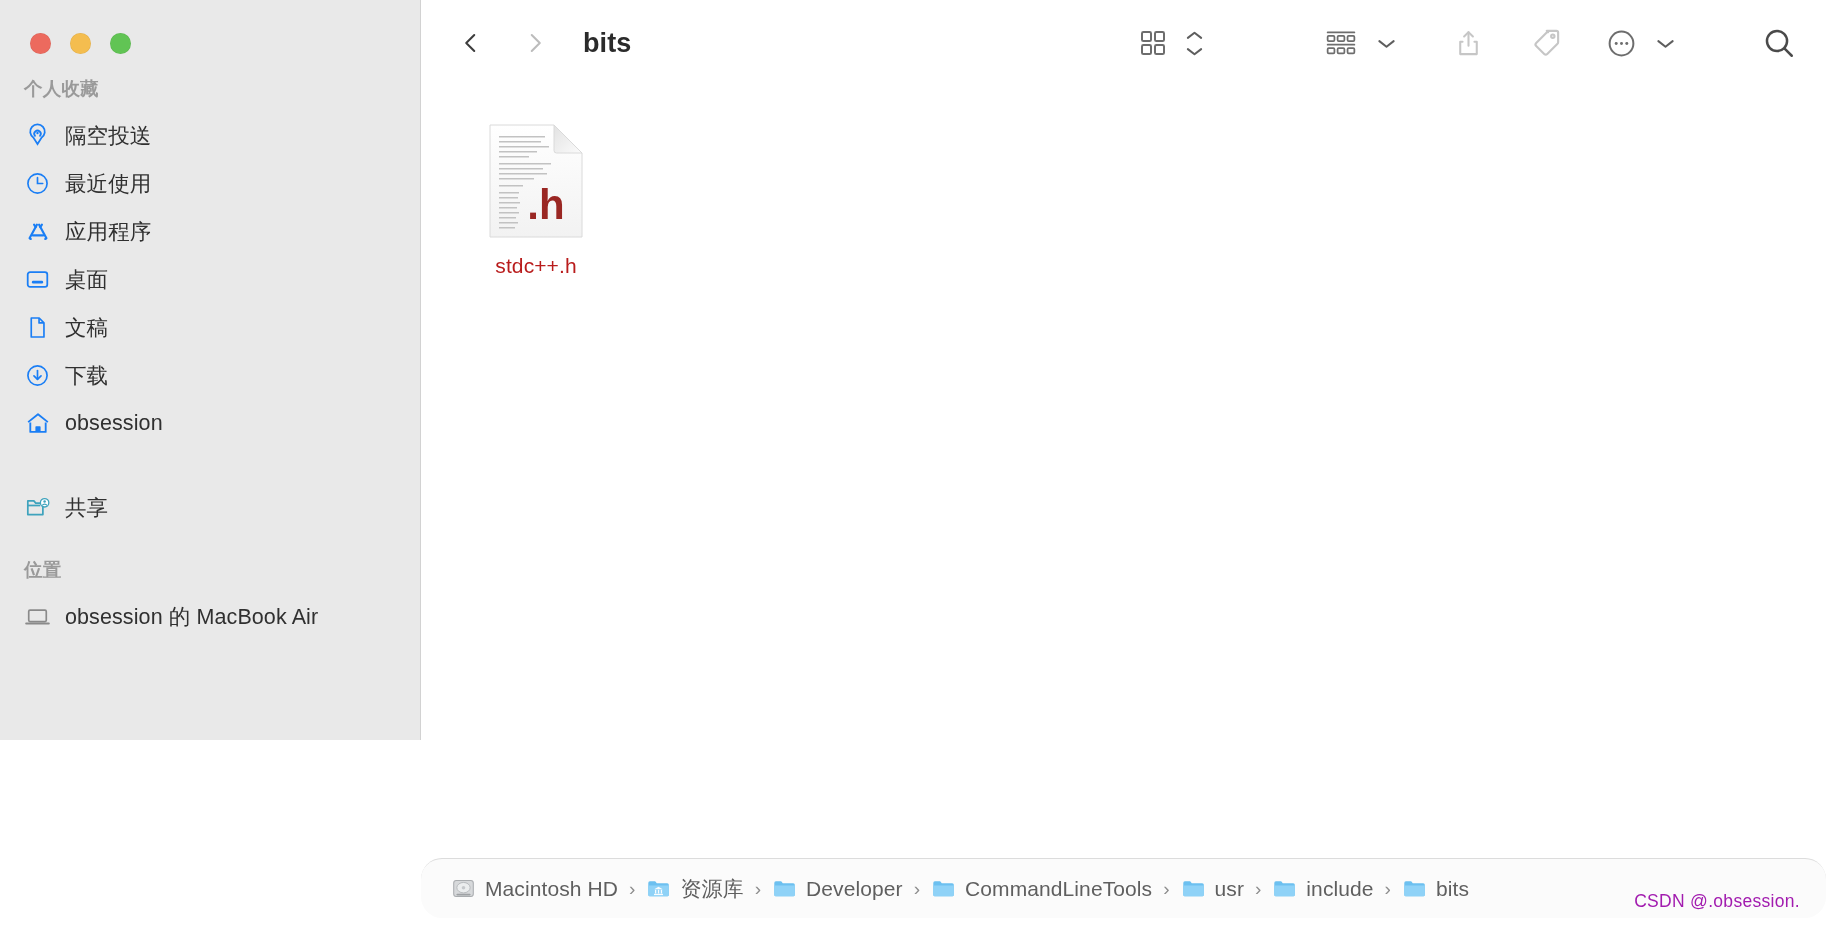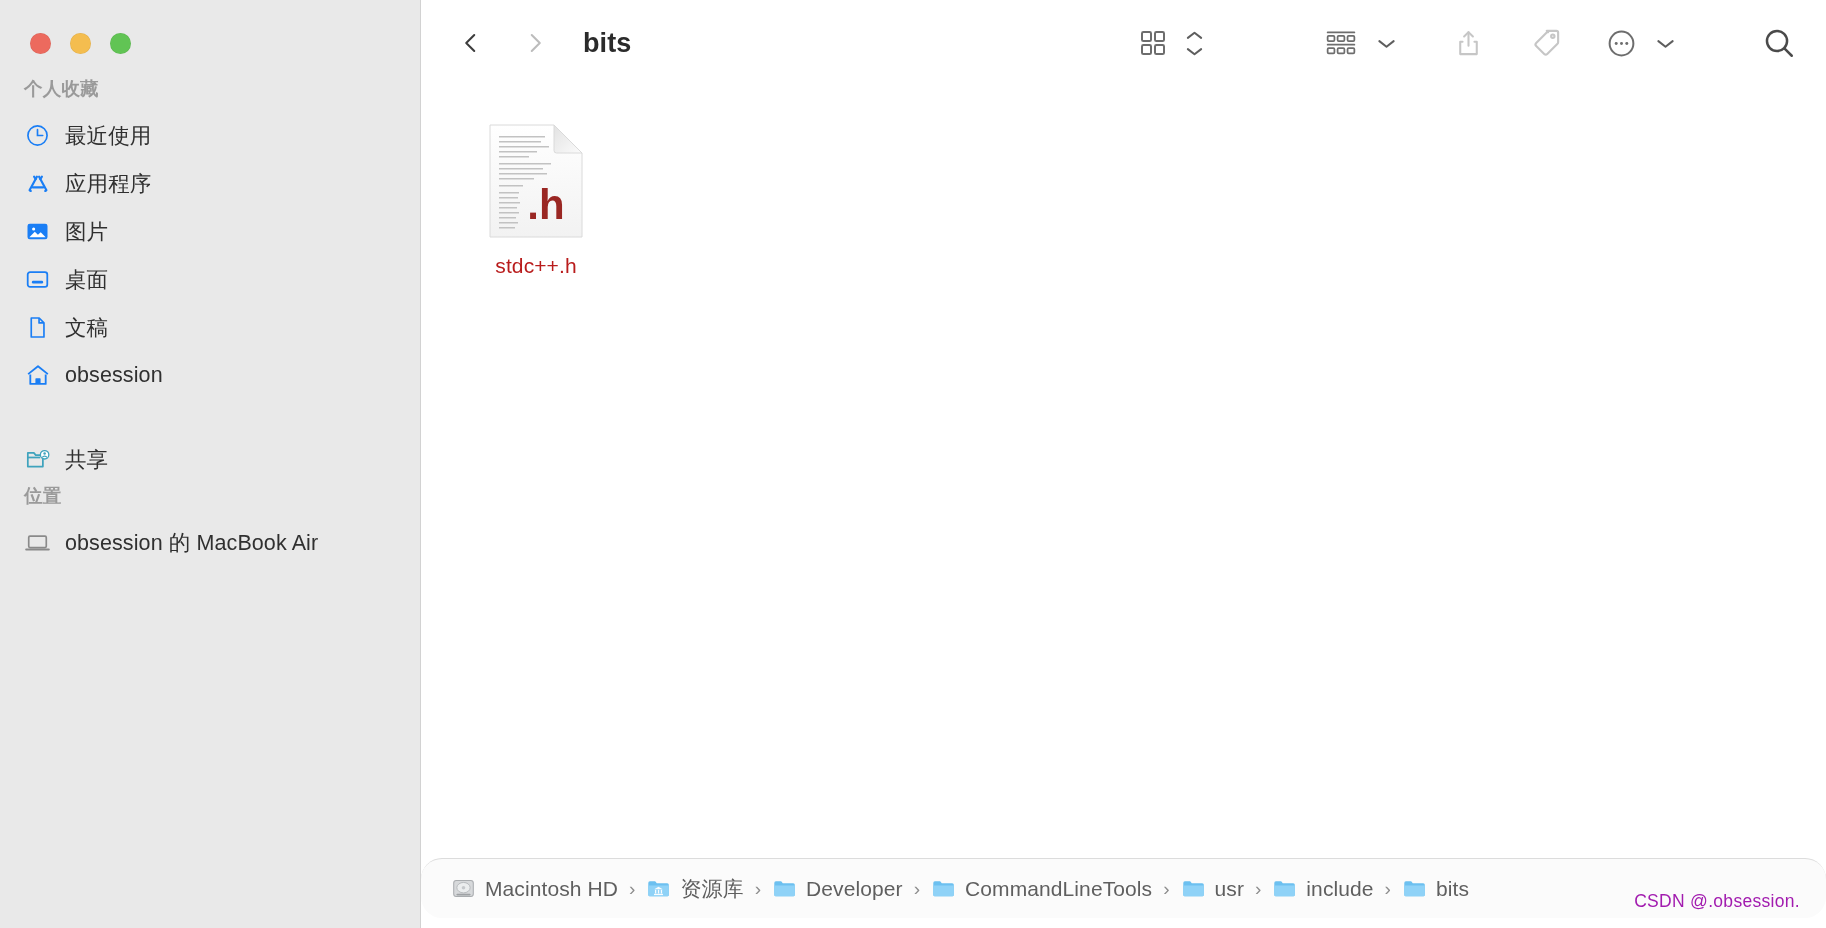--- a/index.html
+++ b/index.html
@@ -13,21 +13,21 @@
   #window {
     position: relative;
     width: 1826px; height: 928px;
     display: flex;
     background: #ffffff;
   }
 
   
   #sidebar {
     width: 421px;
-    height: 928px;
+    height: 740px;
     background: #e9e9e9;
     border-right: 1px solid #d2d2d2;
     position: relative;
     flex: 0 0 421px;
     overflow: hidden;
   }
   #traffic-lights {
     display: flex;
     gap: 19px;
     padding: 33px 0 0 30px;
@@ -203,20 +203,30 @@
     <div id="traffic-lights">
       <span class="tl tl-close"></span>
       <span class="tl tl-min"></span>
       <span class="tl tl-max"></span>
     </div>
 
     <div>
       <div class="sb-group-title">个人收藏</div>
       <div style="height:10px"></div>
 
+      <div class="sb-item">
+        <span class="sb-ico">
+          <svg class="ico-svg" width="25" height="25" viewBox="0 0 24 24" fill="none" stroke="#1a7ef5" stroke-width="1.7" stroke-linecap="round">
+            <path d="M12 20.2 8.2 14.2a7 7 0 1 1 7.6 0z"></path>
+            <path d="M9.6 12.4a3.1 3.1 0 1 1 4.8 0"></path>
+            <circle cx="12" cy="9.6" r="1.15" fill="#1a7ef5" stroke="none"></circle>
+          </svg>
+        </span>
+        <span class="sb-label">隔空投送</span>
+      </div>
 
       <div class="sb-item">
         <span class="sb-ico">
           <svg class="ico-svg" width="25" height="25" viewBox="0 0 24 24" fill="none" stroke="#1a7ef5" stroke-width="1.6" stroke-linecap="round">
             <circle cx="12" cy="12" r="9.2"></circle>
             <path d="M12 6.4V12h5"></path>
           </svg>
         </span>
         <span class="sb-label">最近使用</span>
       </div>
@@ -228,30 +238,20 @@
             <path d="M19.8 18.6 13 6.2"></path>
             <path d="M8.4 6.1l1.5 2.3"></path>
             <path d="M15.6 6.1l-1.5 2.3"></path>
             <path d="M7.2 16.1h9.6"></path>
             <path d="M5 19.4h.4M18.6 19.4h.4"></path>
           </svg>
         </span>
         <span class="sb-label">应用程序</span>
       </div>
 
-      <div class="sb-item">
-        <span class="sb-ico">
-          <svg class="ico-svg" width="25" height="25" viewBox="0 0 24 24">
-            <rect x="2.4" y="4.6" width="19.2" height="14.8" rx="2.2" fill="#1a7ef5"></rect>
-            <circle cx="8.3" cy="9.6" r="1.5" fill="#ffffff"></circle>
-            <path d="M4.2 17.4 9.4 12.2l3 3 2.7-2.5 4.7 4.7z" fill="#ffffff"></path>
-          </svg>
-        </span>
-        <span class="sb-label">图片</span>
-      </div>
 
       <div class="sb-item">
         <span class="sb-ico">
           <svg class="ico-svg" width="25" height="25" viewBox="0 0 24 24" fill="none" stroke="#1a7ef5" stroke-width="1.7">
             <rect x="2.6" y="5" width="18.8" height="14" rx="2.3"></rect>
             <rect x="6.6" y="13.3" width="10.8" height="2.5" rx="1.2" fill="#1a7ef5" stroke="none"></rect>
           </svg>
         </span>
         <span class="sb-label">桌面</span>
       </div>
@@ -259,20 +259,30 @@
       <div class="sb-item">
         <span class="sb-ico">
           <svg class="ico-svg" width="25" height="25" viewBox="0 0 24 24" fill="none" stroke="#1a7ef5" stroke-width="1.6" stroke-linejoin="round">
             <path d="M6 2.9h7.6l4.6 4.6v13.6H6z"></path>
             <path d="M13.5 2.9v4.7h4.7"></path>
           </svg>
         </span>
         <span class="sb-label">文稿</span>
       </div>
 
+      <div class="sb-item">
+        <span class="sb-ico">
+          <svg class="ico-svg" width="25" height="25" viewBox="0 0 24 24" fill="none" stroke="#1a7ef5" stroke-width="1.6" stroke-linecap="round" stroke-linejoin="round">
+            <circle cx="12" cy="12" r="9.2"></circle>
+            <path d="M12 7.2v8.4"></path>
+            <path d="M8.6 12.4 12 15.8l3.4-3.4"></path>
+          </svg>
+        </span>
+        <span class="sb-label">下载</span>
+      </div>
 
       <div class="sb-item">
         <span class="sb-ico">
           <svg class="ico-svg" width="26" height="26" viewBox="0 0 24 24" fill="none" stroke="#1a7ef5" stroke-width="1.7" stroke-linejoin="round">
             <path d="M2.9 11.2 12 3.9l9.1 7.3"></path>
             <path d="M4.9 11.6v8.6h14.2v-8.6"></path>
             <rect x="9.6" y="15" width="4.8" height="5.2" rx="0.7" fill="#1a7ef5" stroke="none"></rect>
           </svg>
         </span>
         <span class="sb-label">obsession</span>
@@ -290,21 +300,21 @@
             <path d="M2.6 10.6h11.4"></path>
             <circle cx="18.1" cy="8.1" r="3.9" fill="#ffffff" stroke="#3fa3bd" stroke-width="1.2"></circle>
             <circle cx="18.1" cy="6.9" r="1.15" fill="#3fa3bd" stroke="none"></circle>
             <path d="M15.9 10.6a2.5 2.5 0 0 1 4.4 0" stroke="#3fa3bd" stroke-width="1.2"></path>
           </svg>
         </span>
         <span class="sb-label">共享</span>
       </div>
     </div>
 
-    <div style="">
+    <div style="margin-top:26px">
       <div class="sb-group-title">位置</div>
       <div style="height:10px"></div>
 
       <div class="sb-item">
         <span class="sb-ico">
           <svg class="ico-svg" width="27" height="27" viewBox="0 0 24 24" fill="none" stroke="#8a8a8a" stroke-width="1.5" stroke-linejoin="round">
             <rect x="4.2" y="6.4" width="15.6" height="10.1" rx="1.1"></rect>
             <path d="M1.9 18.2h20.2" stroke-linecap="round" stroke-width="1.7"></path>
           </svg>
         </span>

